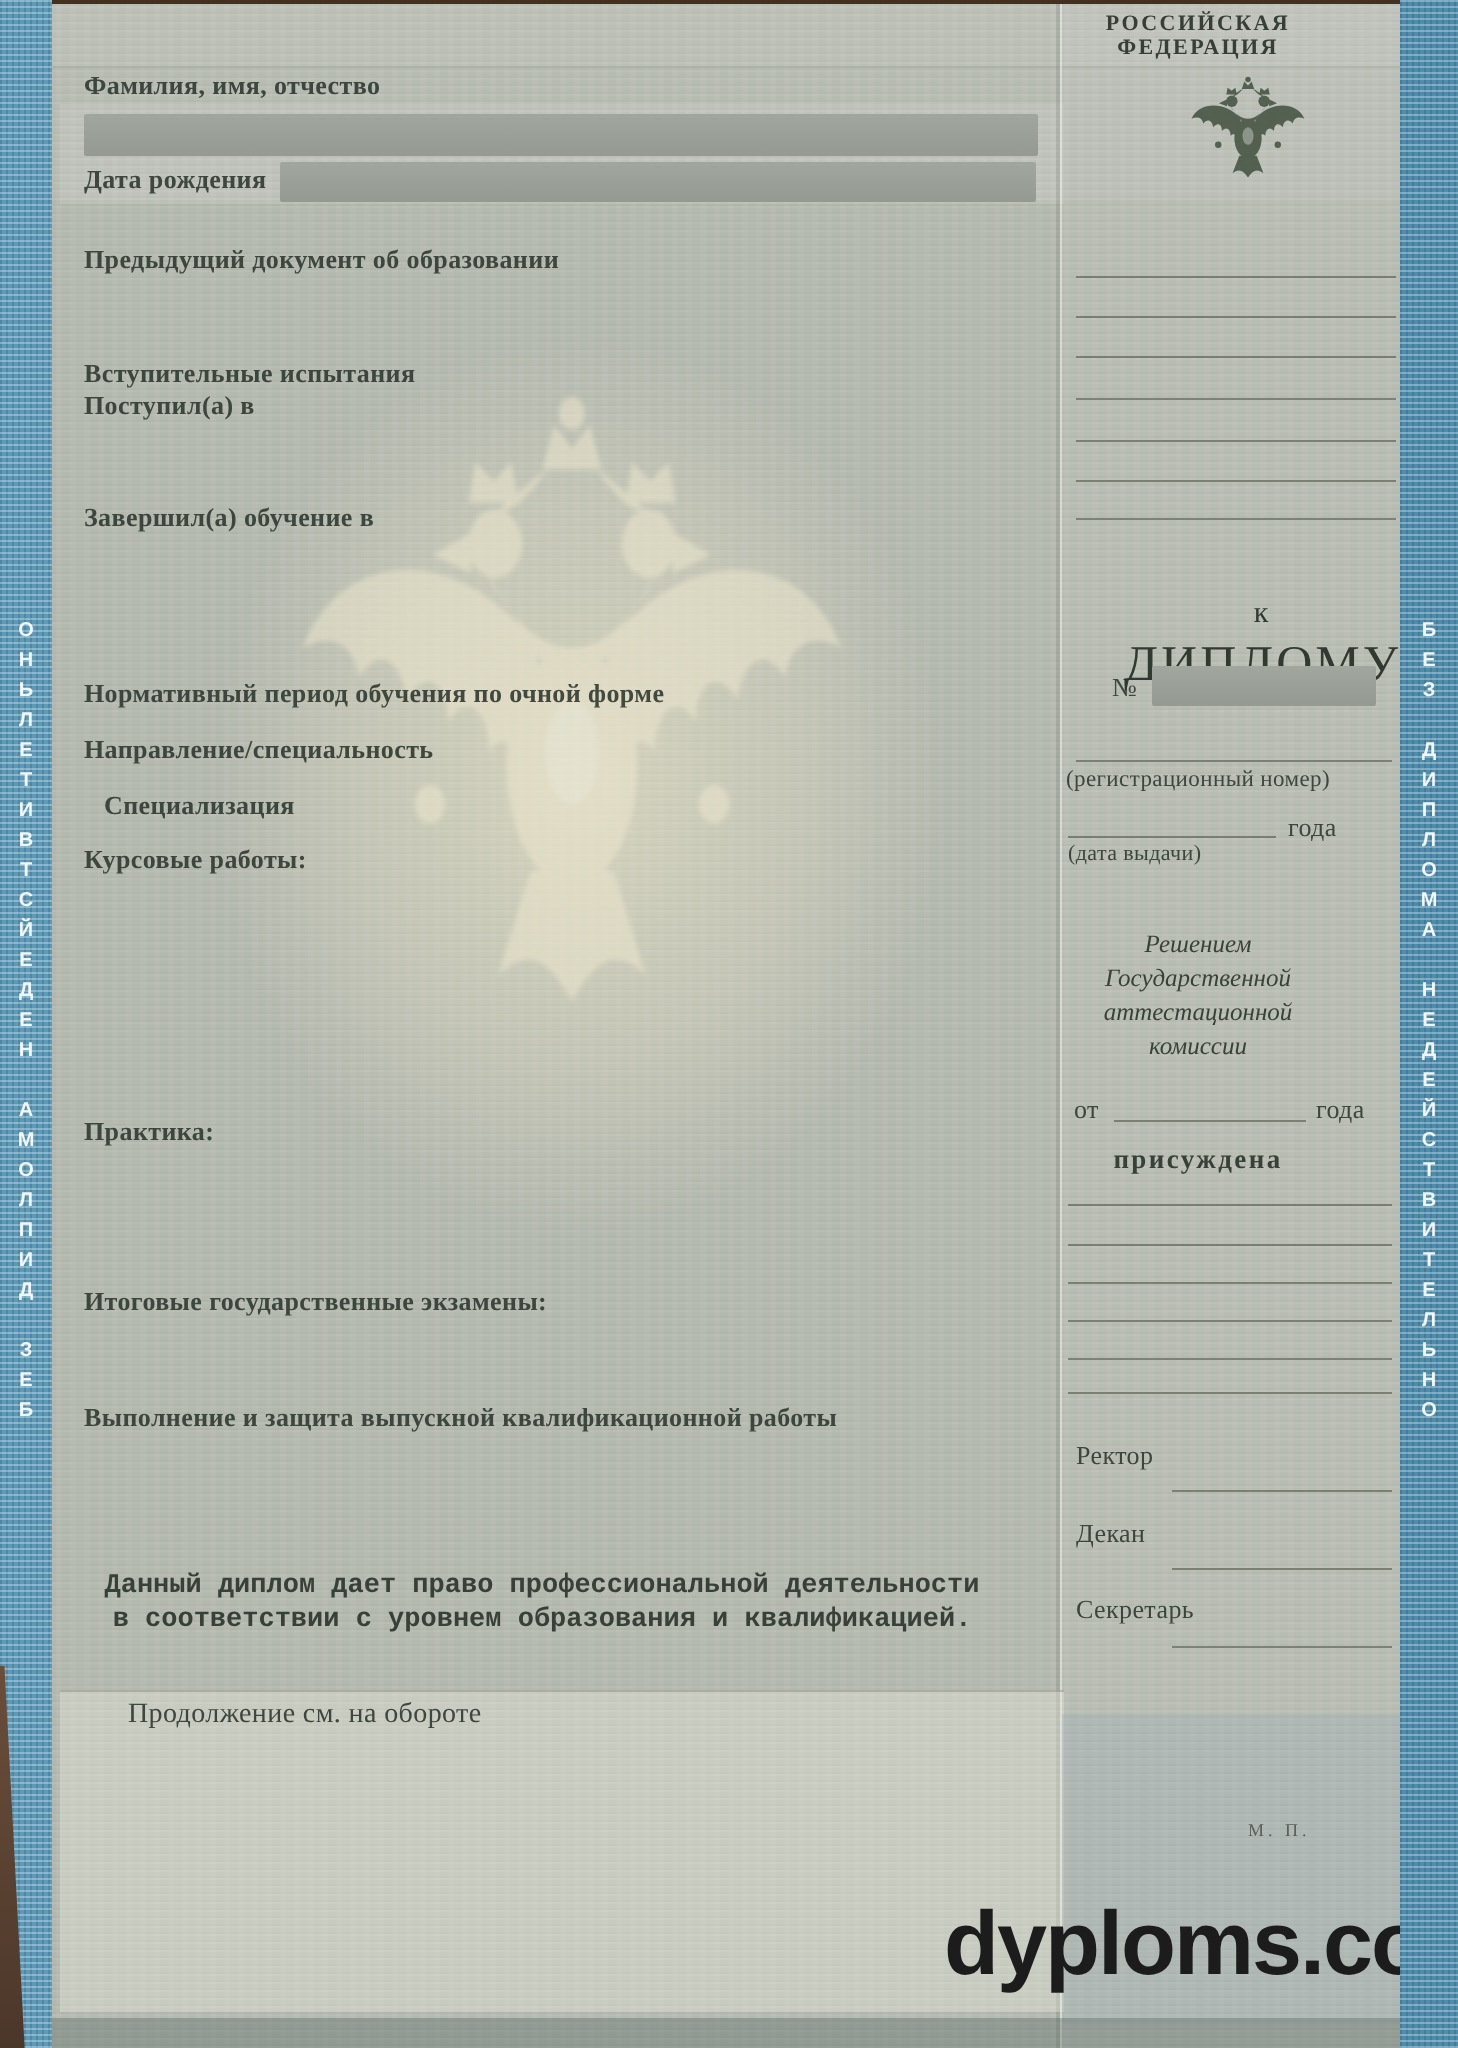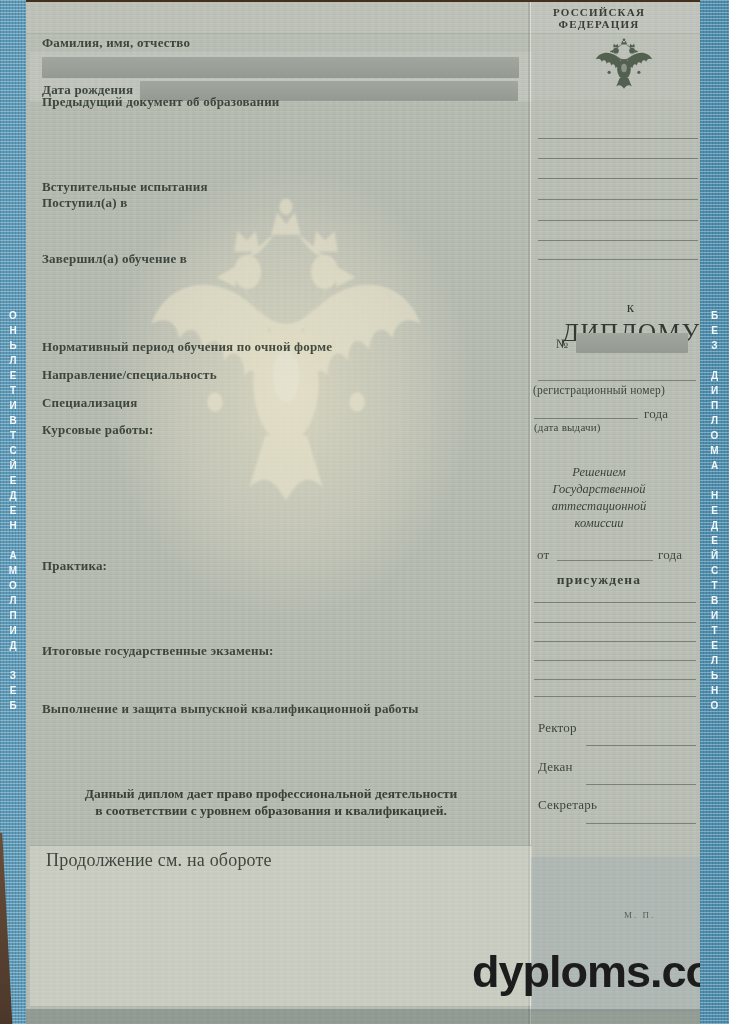--- a/index.html
+++ b/index.html
@@ -51,21 +51,21 @@
   .country{font-weight:bold;font-size:11px;letter-spacing:1.2px;color:rgba(40,48,40,0.9);line-height:12px;}
   .t1{font-size:16.5px;letter-spacing:2.5px;color:rgba(38,46,38,0.92);}
   .t2{font-size:25px;letter-spacing:1.5px;color:rgba(38,46,38,0.92);line-height:25px;padding-left:32px;}
   .t2 .pre{font-size:15px;letter-spacing:1px;}
   .cap{font-size:11.5px;color:rgba(48,57,48,0.9);letter-spacing:0.2px;}
   .comm{font-style:italic;font-size:12.5px;line-height:17px;color:rgba(46,55,46,0.92);}
   .emblem{position:absolute;left:592px;top:35px;width:64px;height:62px;color:#42503f;opacity:0.85;}
   .watermark{position:absolute;left:138px;top:188px;width:296px;height:372px;color:#ece6cd;
              opacity:0.55;filter:blur(1.3px);}
   .statement{position:absolute;left:35px;top:783px;width:472px;text-align:center;
-             font-size:13.5px;font-weight:bold;color:rgba(42,51,42,0.9);line-height:17px;}
+             font-size:13.5px;font-weight:bold;color:rgba(42,51,42,0.9);line-height:17px;font-family:Liberation Mono, monospace;}
   .brand{position:absolute;left:472px;top:944px;font-family:"Liberation Sans", sans-serif;
          font-weight:bold;font-size:45px;letter-spacing:-1px;color:#1c1c1c;}
   .mp{position:absolute;left:624px;top:908px;font-size:9px;letter-spacing:2px;color:rgba(60,66,58,0.75);}
   .small{font-size:13px;}
 </style>
 </head>
 <body>
 
 <div class="photo">
   <div class="doc">
@@ -105,38 +105,38 @@
     <div class="band-bottom"></div>
 
     <svg class="watermark" viewBox="0 0 100 100" preserveAspectRatio="none">
         <use href="#eagle"></use>
       </svg>
 
     <div class="lbl" style="left:42px;top:33px">Фамилия, имя, отчество</div>
     <div class="bar" style="left:42px;top:55px;width:477px;height:21px"></div>
     <div class="lbl" style="left:42px;top:80px">Дата рождения</div>
     <div class="bar" style="left:140px;top:79px;width:378px;height:20px"></div>
-    <div class="lbl" style="left:42px;top:92px">Предыдущий документ об образовании</div>
+    <div class="lbl" style="left:42px;top:120px">Предыдущий документ об образовании</div>
     <div class="lbl" style="left:42px;top:177px">Вступительные испытания</div>
     <div class="lbl" style="left:42px;top:193px">Поступил(а) в</div>
     <div class="lbl" style="left:42px;top:249px">Завершил(а) обучение в</div>
     <div class="lbl" style="left:42px;top:337px">Нормативный период обучения по очной форме</div>
     <div class="lbl" style="left:42px;top:365px">Направление/специальность</div>
-    <div class="lbl" style="left:42px;top:393px">Специализация</div>
+    <div class="lbl" style="left:52px;top:393px">Специализация</div>
     <div class="lbl" style="left:42px;top:420px">Курсовые работы:</div>
     <div class="lbl" style="left:42px;top:556px">Практика:</div>
     <div class="lbl" style="left:42px;top:641px">Итоговые государственные экзамены:</div>
     <div class="lbl" style="left:42px;top:699px">Выполнение и защита выпускной квалификационной работы</div>
 
     <div class="statement">
       <div>Данный диплом дает право профессиональной деятельности</div>
       <div>в соответствии с уровнем образования и квалификацией.</div>
     </div>
 
-    <div class="lbl it" style="left:46px;top:848px;font-size:18px">Продолжение см. на обороте</div>
+    <div class="lbl it" style="left:64px;top:848px;font-size:14px">Продолжение см. на обороте</div>
 
     <div class="rc country" style="top:4px">
       <div>РОССИЙСКАЯ</div>
       <div>ФЕДЕРАЦИЯ</div>
     </div>
 
     <svg class="emblem" viewBox="0 0 100 100">
         <use href="#eagle"></use>
       </svg>
 

